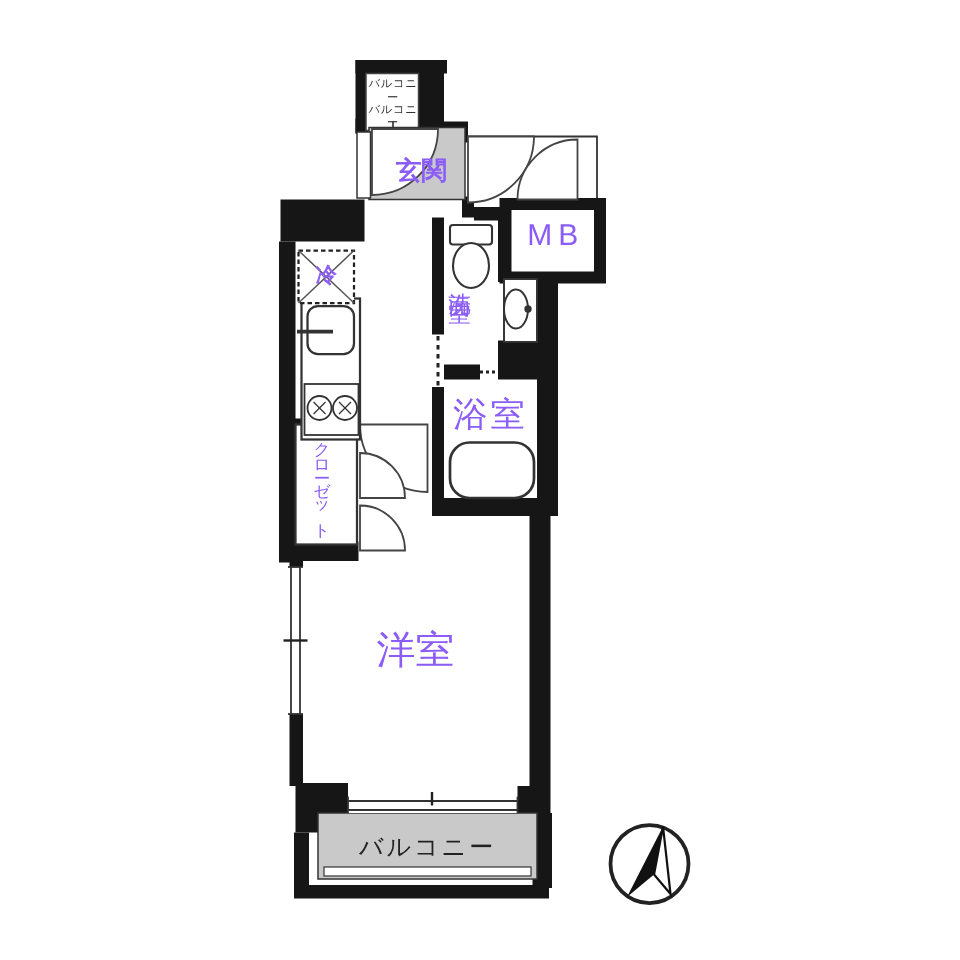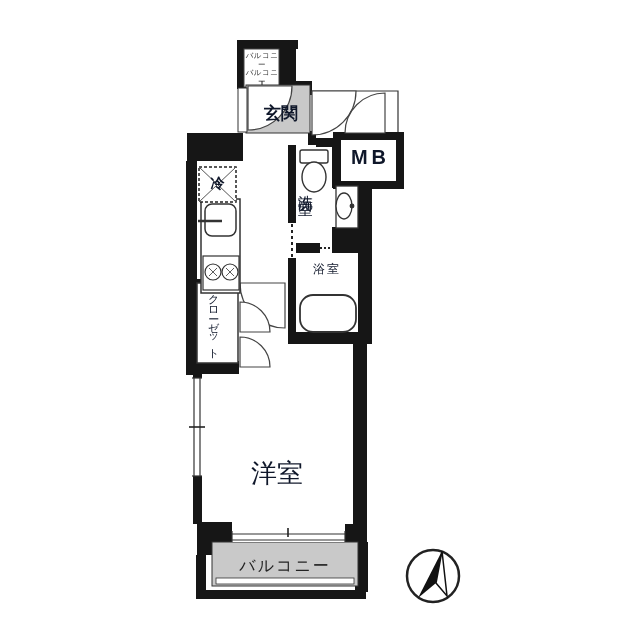--- a/index.html
+++ b/index.html
@@ -1,31 +1,31 @@
 <!DOCTYPE html>
 <html><head>
 <meta charset="utf-8">
 <style>
   html,body{margin:0;padding:0;background:#fff;}
   .canvas{
     position:relative;width:640px;height:640px;background:#ffffff;overflow:hidden;
     font-family:"Liberation Sans","DejaVu Sans",sans-serif;color:#111;
   }
   .canvas svg{position:absolute;left:0;top:0;}
-  .lbl{position:absolute;color:#0f172a;text-align:center;line-height:1.15;white-space:nowrap;}
+  .lbl{position:absolute;color:#8b5cf6;text-align:center;line-height:1.15;white-space:nowrap;}
   .lbl-shoe{left:243px;top:52px;width:38px;font-size:7.5px;letter-spacing:.5px;color:#333;white-space:normal;}
   .lbl-genkan{left:252px;top:104px;width:58px;font-size:17px;font-weight:600;}
-  .lbl-mb{left:341px;top:146px;width:55px;font-size:20px;font-weight:700;letter-spacing:4px;text-indent:4px;}
+  .lbl-mb{left:341px;top:146px;width:55px;font-size:20px;font-weight:400;letter-spacing:4px;text-indent:4px;}
   .lbl-rei{left:199px;top:175px;width:37px;font-size:14px;font-weight:600;}
   .lbl-wash{left:297px;top:183px;font-size:15px;font-weight:500;letter-spacing:3px;
             writing-mode:vertical-rl;text-orientation:upright;}
-  .lbl-bath{left:296px;top:263px;width:62px;font-size:12px;font-weight:500;letter-spacing:2px;}
+  .lbl-bath{left:296px;top:263px;width:62px;font-size:23px;font-weight:500;letter-spacing:2px;}
   .lbl-closet{left:207px;top:286px;font-size:11px;letter-spacing:1px;
             writing-mode:vertical-rl;text-orientation:upright;}
-  .lbl-room{left:198px;top:418px;width:158px;font-size:26px;font-weight:500;line-height:31px;margin-top:40px;}
+  .lbl-room{left:198px;top:418px;width:158px;font-size:26px;font-weight:500;line-height:31px;}
   .lbl-room span{display:block;}
   .lbl-balcony{left:212px;top:557px;width:146px;font-size:16px;font-weight:500;letter-spacing:2px;color:#222;}
 </style>
 </head>
 <body>
 
 <div class="canvas">
 
   <svg width="640" height="640" viewBox="0 0 640 640">
 

